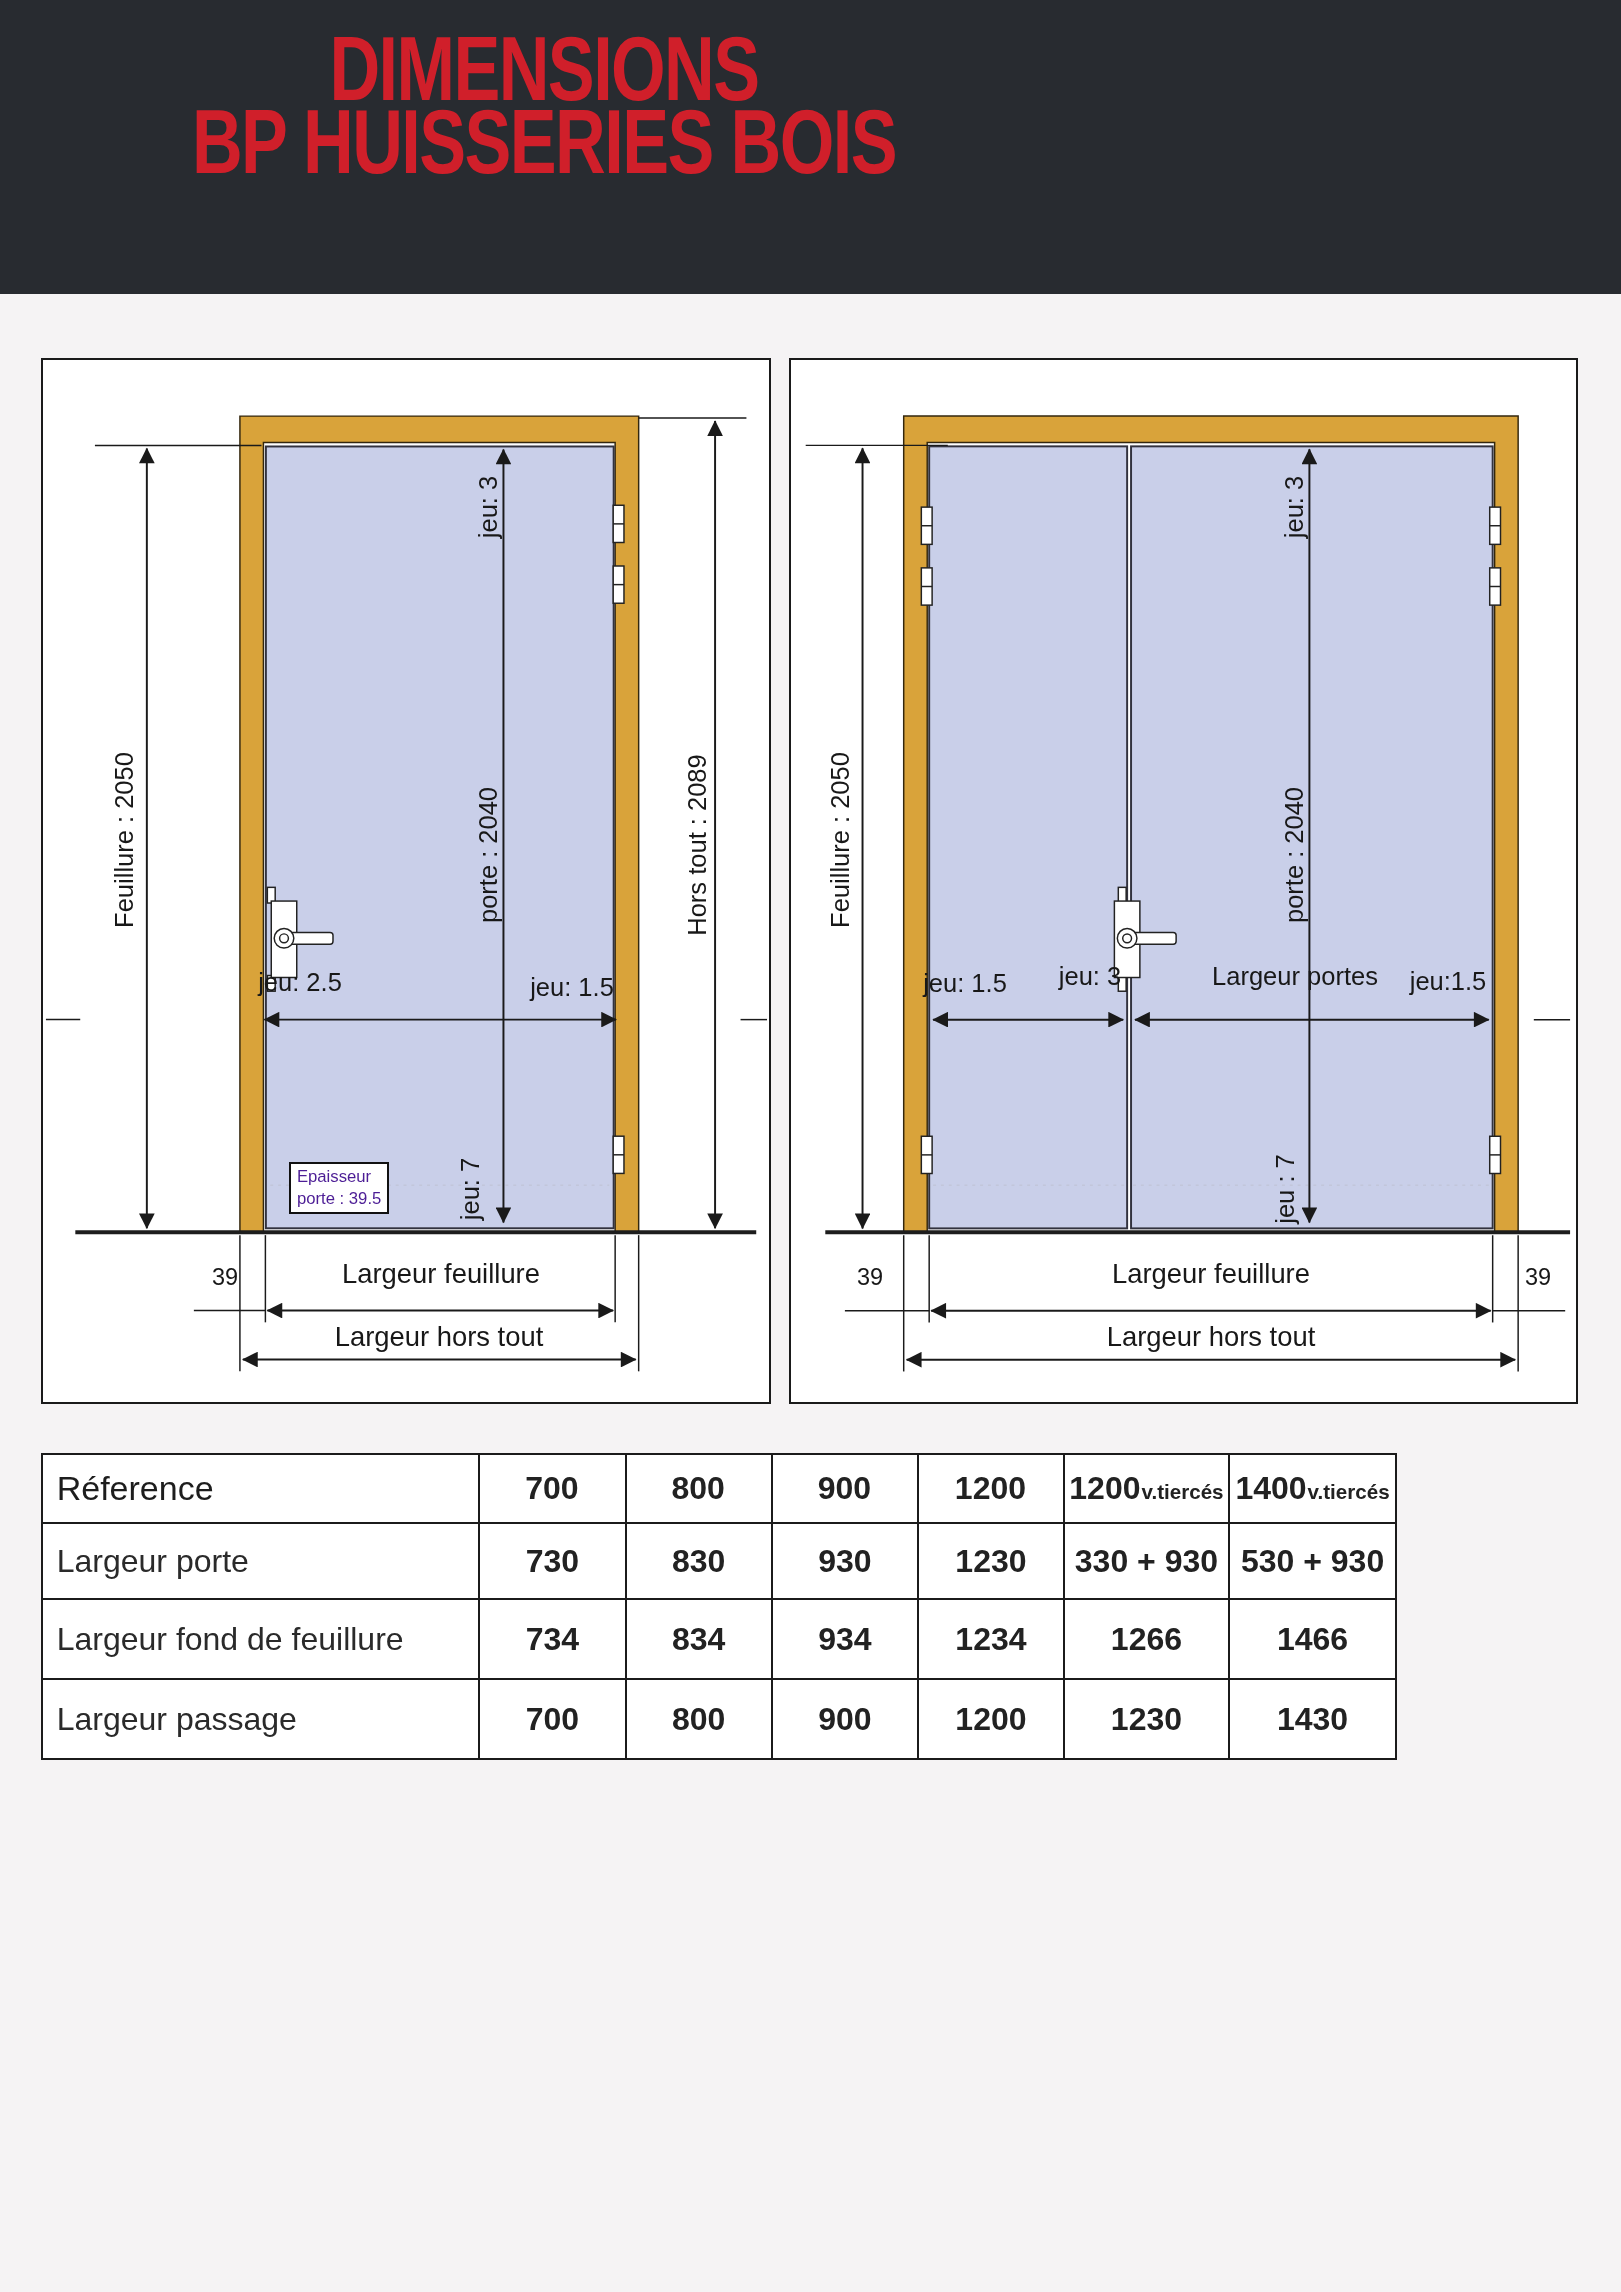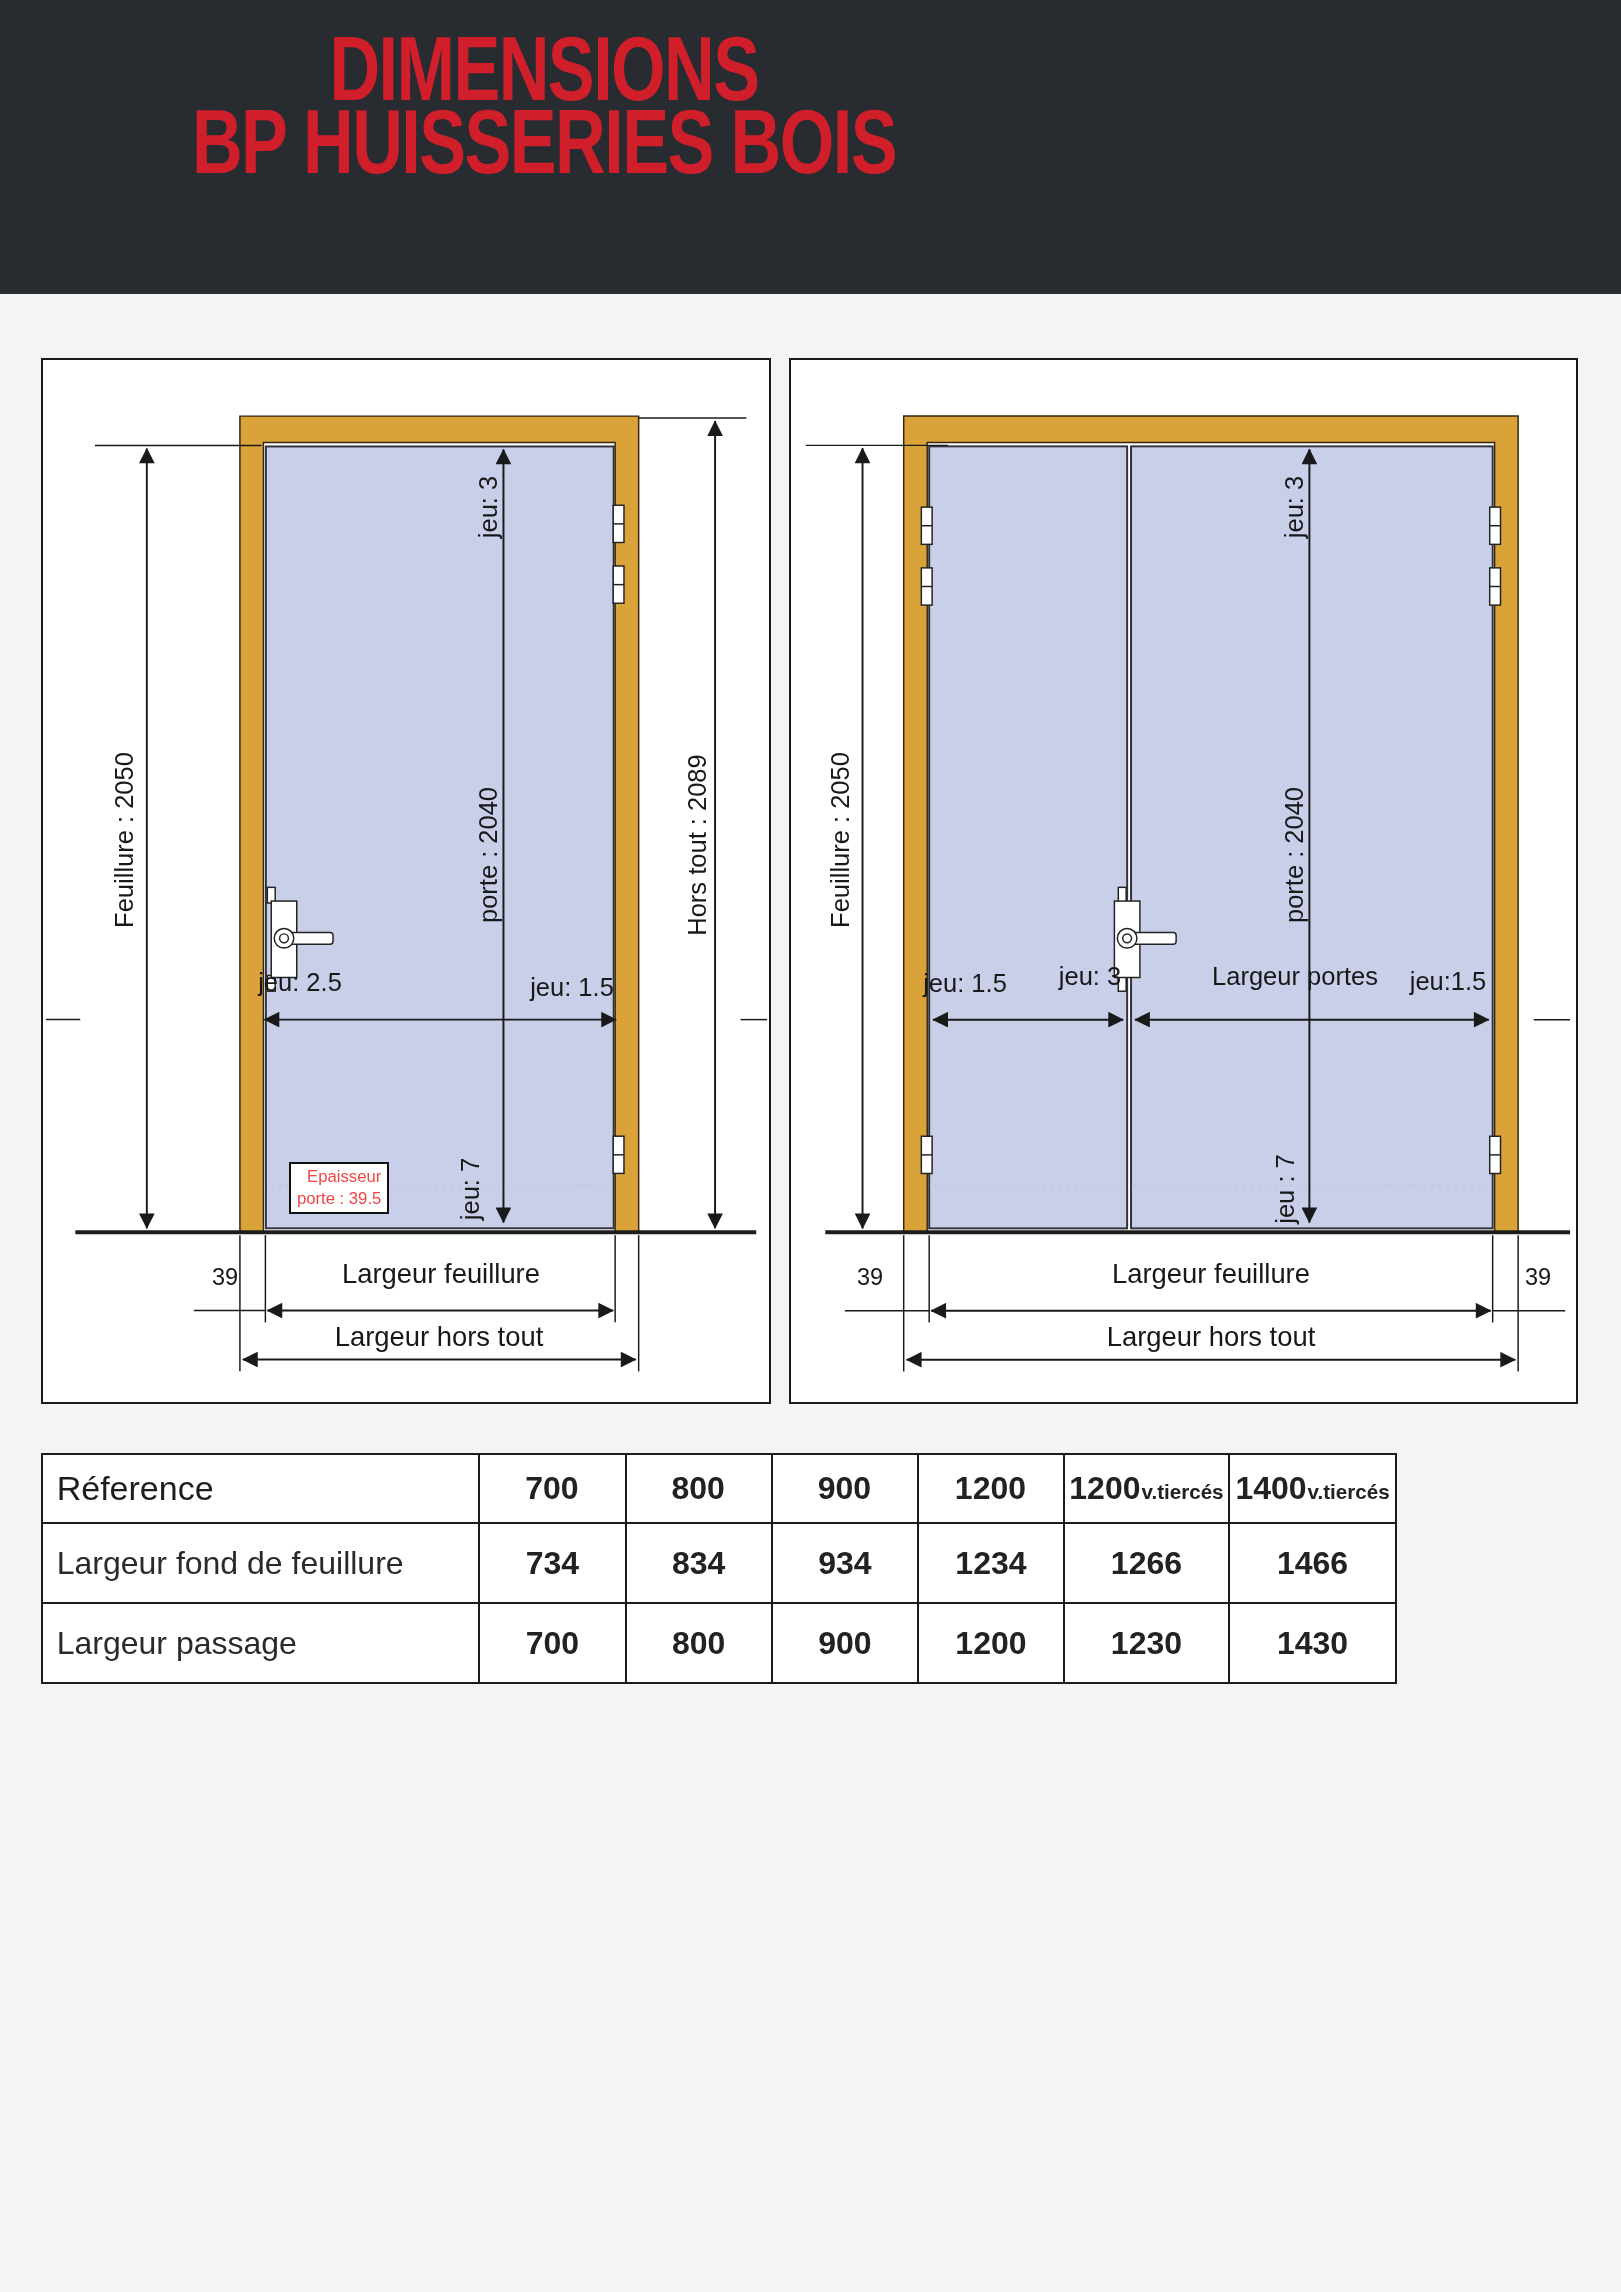--- a/index.html
+++ b/index.html
@@ -37,22 +37,21 @@
   .lbl{
     position:absolute;font-size:25.5px;color:#181818;white-space:nowrap;
     transform:translate(-50%,-50%);line-height:1;
   }
   .lbl.rot{transform:translate(-50%,-50%) rotate(-90deg);}
   .lbl.big{font-size:27.4px;}
   .lbl.n39{font-size:23.5px;}
   .epbox{
     position:absolute;background:#ffffff;border:2px solid #111;
     font-size:16.7px;line-height:1.3;padding:2px 5.9px 2.9px 5.9px;
-    color:#ef4444;
-    text-align:right;
+    color:#4c1d95;
   }
   
   table.dim{
     position:absolute;left:41px;top:1453px;
     border-collapse:collapse;table-layout:fixed;
     background:#ffffff;
   }
   table.dim td{
     border:2.9px solid #1b1b1b;
     text-align:center;vertical-align:middle;
@@ -235,20 +234,29 @@
     <tbody>
       <tr style="height:69px">
         <td class="lab hd">Réference</td>
         <td><span>700</span><span class="suffix"></span></td>
         <td><span>800</span><span class="suffix"></span></td>
         <td><span>900</span><span class="suffix"></span></td>
         <td><span>1200</span><span class="suffix"></span></td>
         <td><span>1200</span><span class="suffix">v.tiercés</span></td>
         <td><span>1400</span><span class="suffix">v.tiercés</span></td>
       </tr>
+      <tr style="height:76px">
+        <td class="lab">Largeur porte</td>
+        <td>730</td>
+        <td>830</td>
+        <td>930</td>
+        <td>1230</td>
+        <td>330 + 930</td>
+        <td>530 + 930</td>
+      </tr>
       <tr style="height:80px">
         <td class="lab">Largeur fond de feuillure</td>
         <td>734</td>
         <td>834</td>
         <td>934</td>
         <td>1234</td>
         <td>1266</td>
         <td>1466</td>
       </tr>
       <tr style="height:80px">

